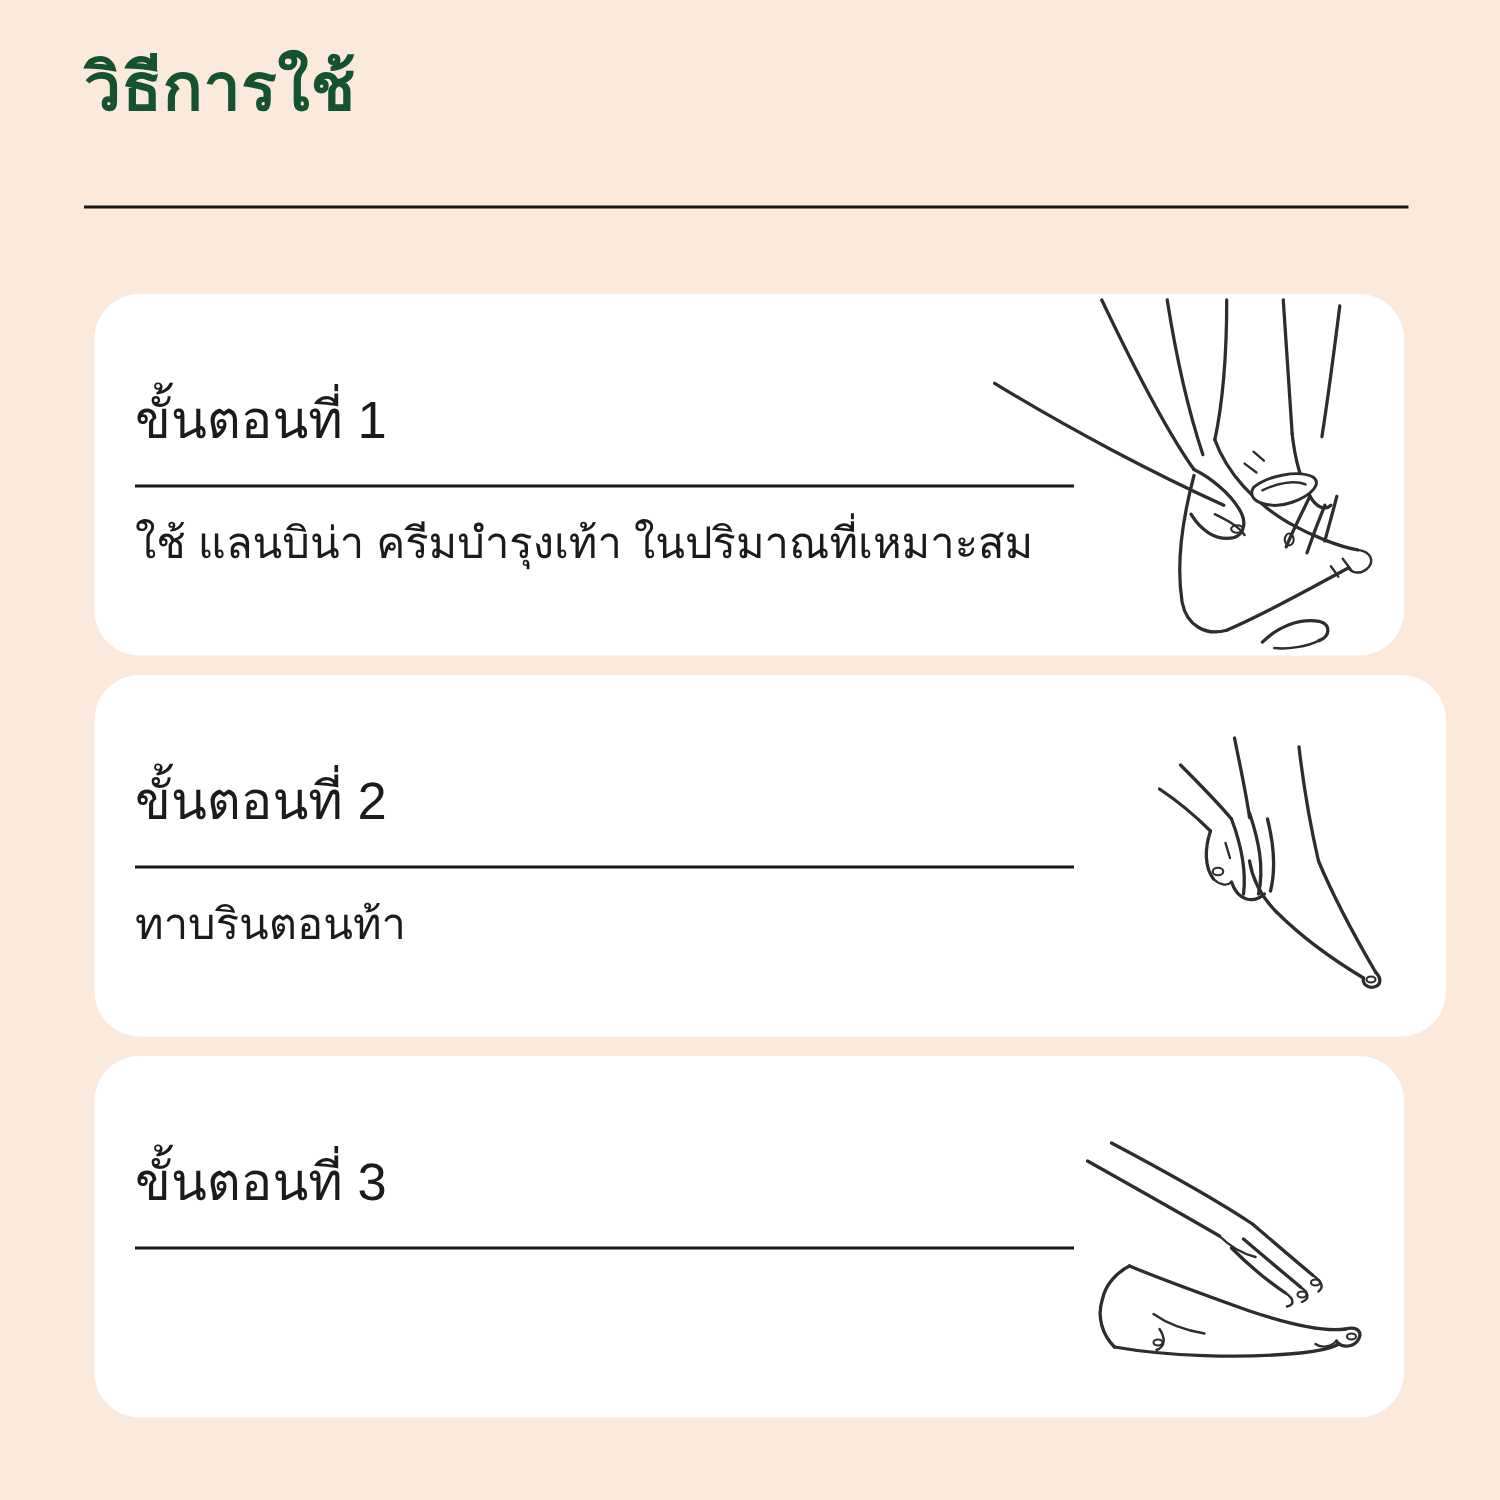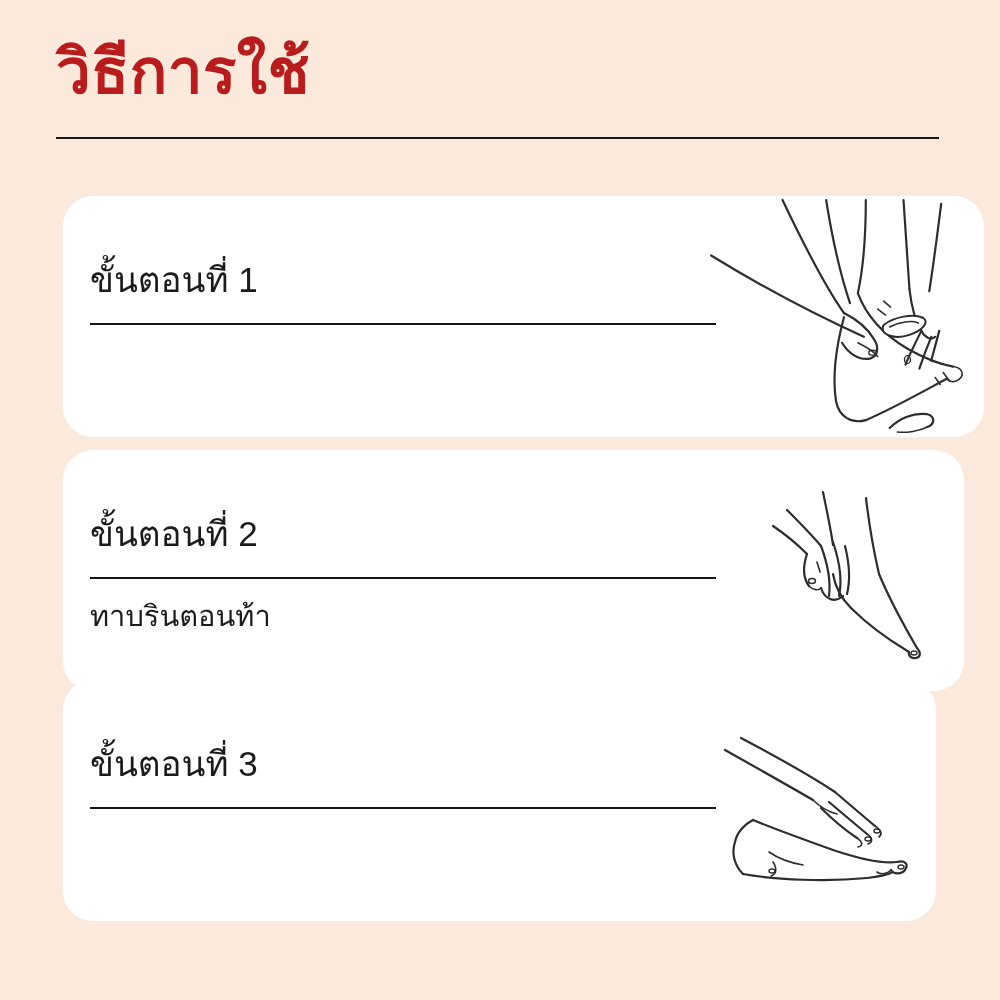--- a/index.html
+++ b/index.html
@@ -4,34 +4,34 @@
 <style>
   html,body{margin:0;padding:0;}
   body{
     width:1000px;height:1000px;position:relative;overflow:hidden;
     background:#fbe9dc;
     font-family:"Liberation Sans",sans-serif;
     color:#1c1c1c;
   }
   .page-title{
     position:absolute;left:56px;top:22px;
-    font-size:62px;font-weight:600;letter-spacing:0.5px;
-    color:#b91c1c;white-space:nowrap;
+    font-size:44px;font-weight:600;letter-spacing:0.5px;
+    color:#14532d;white-space:nowrap;
   }
   .title-rule{
     position:absolute;left:56px;top:137px;width:883px;height:2px;
     background:#161616;
   }
   .step-card{
     position:absolute;left:63px;width:873px;height:241px;
     background:#ffffff;border-radius:30px;
   }
-  .card-1{top:196px;padding-left:48px;}
+  .card-1{top:196px;}
   .card-2{top:450px;padding-left:28px;}
-  .card-3{top:680px;}
+  .card-3{top:704px;}
   .step-title{
     position:absolute;left:27px;top:56px;
     font-size:35px;font-weight:500;color:#1b1b1b;white-space:nowrap;
   }
   .step-rule{
     position:absolute;left:27px;top:127px;width:626px;height:2px;
     background:#161616;
   }
   .step-desc{
     position:absolute;left:27px;top:143px;
@@ -49,20 +49,21 @@
 </style>
 </head>
 <body>
 
 <div class="page-title">วิธีการใช้</div>
 <div class="title-rule"></div>
 
 <section class="step-card card-1">
   <div class="step-title">ขั้นตอนที่ 1</div>
   <div class="step-rule"></div>
+  <div class="step-desc">ใช้ แลนบิน่า ครีมบำรุงเท้า ในปริมาณที่เหมาะสม</div>
   <div class="illus illus-1">
     <svg viewBox="0 0 272 240" xmlns="http://www.w3.org/2000/svg">
 
       <path class="line" d="M2,58 C54,90 112,120 156,140"></path>
       <path class="line" d="M74,2 C94,44 116,88 136,116"></path>
 
       <path class="line" d="M118,2 C124,40 132,76 142,106"></path>
       <path class="line" d="M158,2 C158,36 156,68 150,96"></path>
 
       <path class="line" d="M150,96 C158,118 176,138 200,152 C216,161 234,168 246,170"></path>

